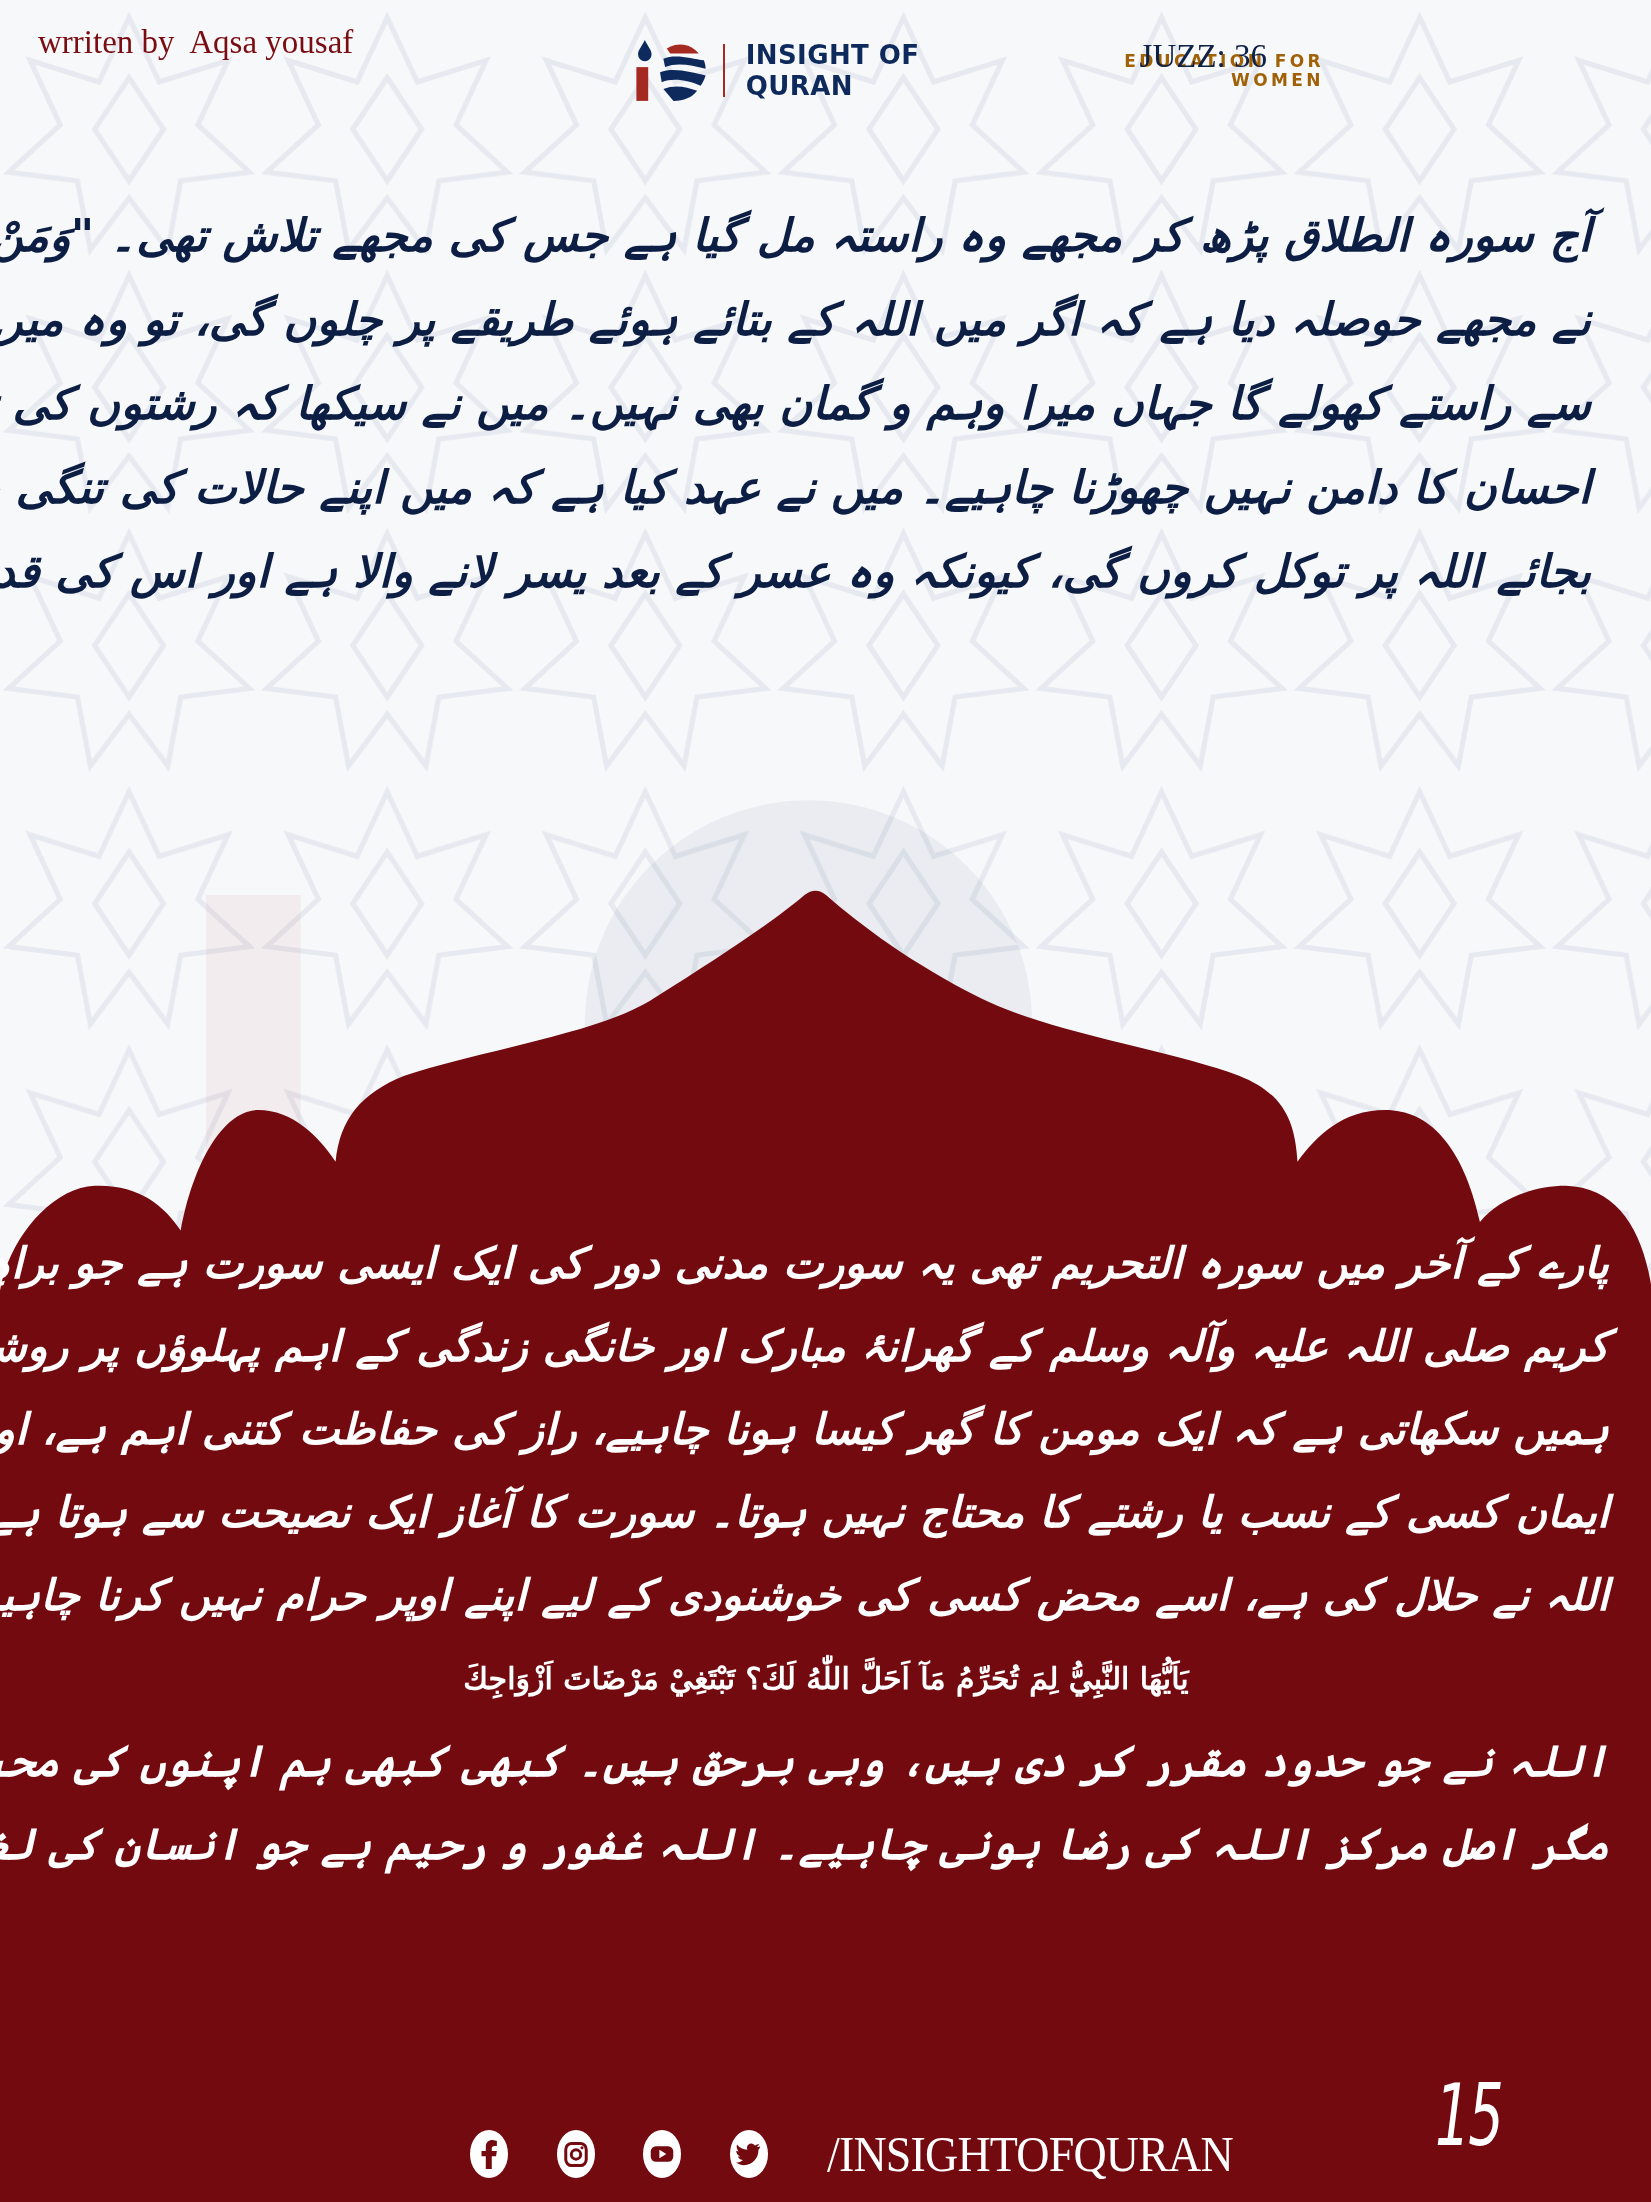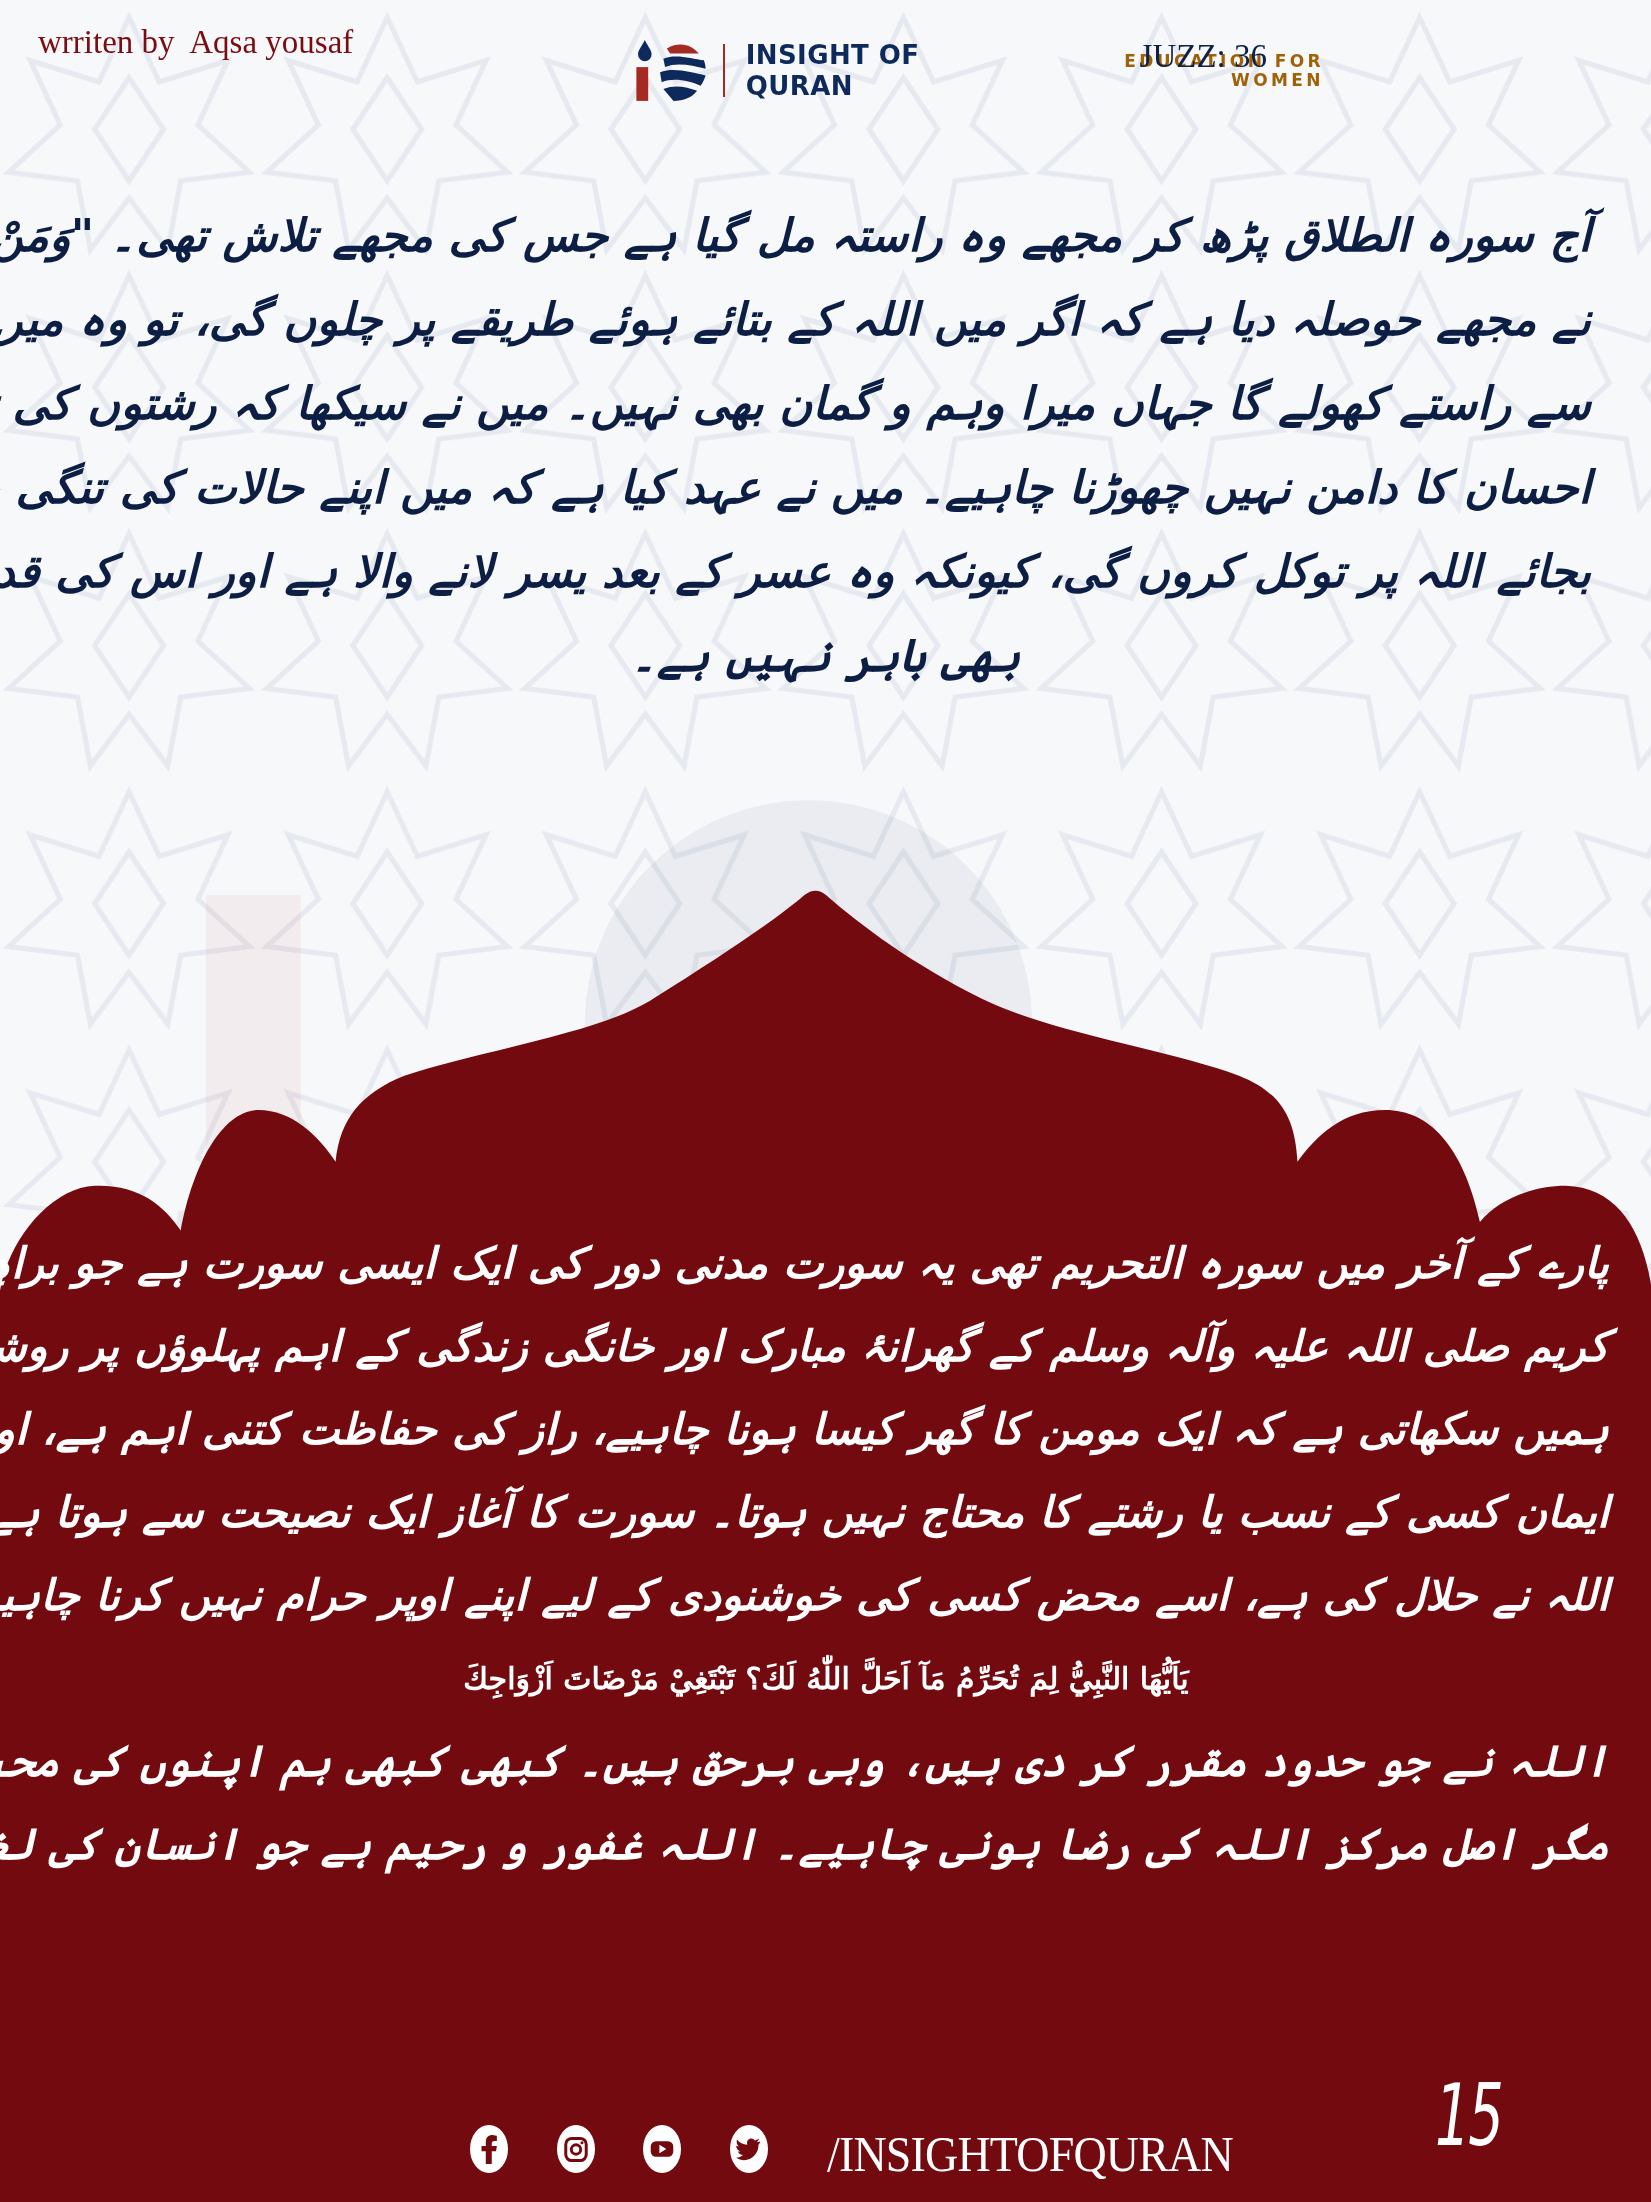--- a/index.html
+++ b/index.html
@@ -48,21 +48,21 @@
 
     .bottom-para {
       position: absolute; left: 43px; top: 1222px; width: 1566px; z-index: 3;
       color: #ffffff; font-size: 43px; line-height: 83px; font-weight: bold; font-style: italic;
     }
     .bottom-para .line { display: block; white-space: nowrap; }
     .bottom-para .ayah { font-style: normal; font-family: "DejaVu Serif", serif; font-size: 30px; }
 
     .footer {
       position: absolute; left: 470px; top: 2125px; z-index: 3;
-      display: flex; align-items: flex-start; gap: 40px;
+      display: flex; align-items: center; gap: 40px;
     }
     .social { width: 38px; height: 48px; border-radius: 50%; background: #fff; margin-right: 8.6px;
               display: flex; align-items: center; justify-content: center; }
     .handle {
       font-family: "Liberation Serif", serif; font-size: 50px; color: #ffffff;
       margin-left: 10.3px; letter-spacing: -0.9px; transform: scaleX(0.92); transform-origin: left center;
     }
     .page-no {
       position: absolute; left: 1435px; top: 2065px; z-index: 3;
       font-family: "DejaVu Sans", sans-serif; font-weight: 200; font-size: 86px; color: #ffffff;
@@ -131,21 +131,20 @@
 
   <div class="juzz">JUZZ: 36</div>
 </div>
 
 <div class="top-para urdu">
   <span class="line">آج سورہ الطلاق پڑھ کر مجھے وہ راستہ مل گیا ہے جس کی مجھے تلاش تھی۔ "وَمَنْ يَّتَّقِ اللّٰہَ" کی آیت</span>
   <span class="line">نے مجھے حوصلہ دیا ہے کہ اگر میں اللہ کے بتائے ہوئے طریقے پر چلوں گی، تو وہ میرے لیے وہاں</span>
   <span class="line">سے راستے کھولے گا جہاں میرا وہم و گمان بھی نہیں۔ میں نے سیکھا کہ رشتوں کی تلخی میں بھی</span>
   <span class="line">احسان کا دامن نہیں چھوڑنا چاہیے۔ میں نے عہد کیا ہے کہ میں اپنے حالات کی تنگی پر رونے کے</span>
   <span class="line">بجائے اللہ پر توکل کروں گی، کیونکہ وہ عسر کے بعد یسر لانے والا ہے اور اس کی قدرت سے کچھ</span>
-  <span class="line">بھی باہر نہیں ہے۔</span>
 </div>
 
 <div class="bottom-para urdu">
   <span class="line">پارے کے آخر میں سورہ التحریم تھی یہ سورت مدنی دور کی ایک ایسی سورت ہے جو براہِ راست نبی</span>
   <span class="line">کریم صلی اللہ علیہ وآلہ وسلم کے گھرانۂ مبارک اور خانگی زندگی کے اہم پہلوؤں پر روشنی ڈالتی ہے۔ یہ سورت</span>
   <span class="line">ہمیں سکھاتی ہے کہ ایک مومن کا گھر کیسا ہونا چاہیے، راز کی حفاظت کتنی اہم ہے، اور یہ کہ</span>
   <span class="line">ایمان کسی کے نسب یا رشتے کا محتاج نہیں ہوتا۔ سورت کا آغاز ایک نصیحت سے ہوتا ہے کہ جو چیز</span>
   <span class="line">اللہ نے حلال کی ہے، اسے محض کسی کی خوشنودی کے لیے اپنے اوپر حرام نہیں کرنا چاہیے۔</span>
   <span class="line ayah">يَاَيُّهَا النَّبِيُّ لِمَ تُحَرِّمُ مَآ اَحَلَّ اللّٰهُ لَكَ؟ تَبْتَغِيْ مَرْضَاتَ اَزْوَاجِكَ</span>
   <span class="line">اللہ نے جو حدود مقرر کر دی ہیں، وہی برحق ہیں۔ کبھی کبھی ہم اپنوں کی محبت میں غلو کر جاتے ہیں</span>

